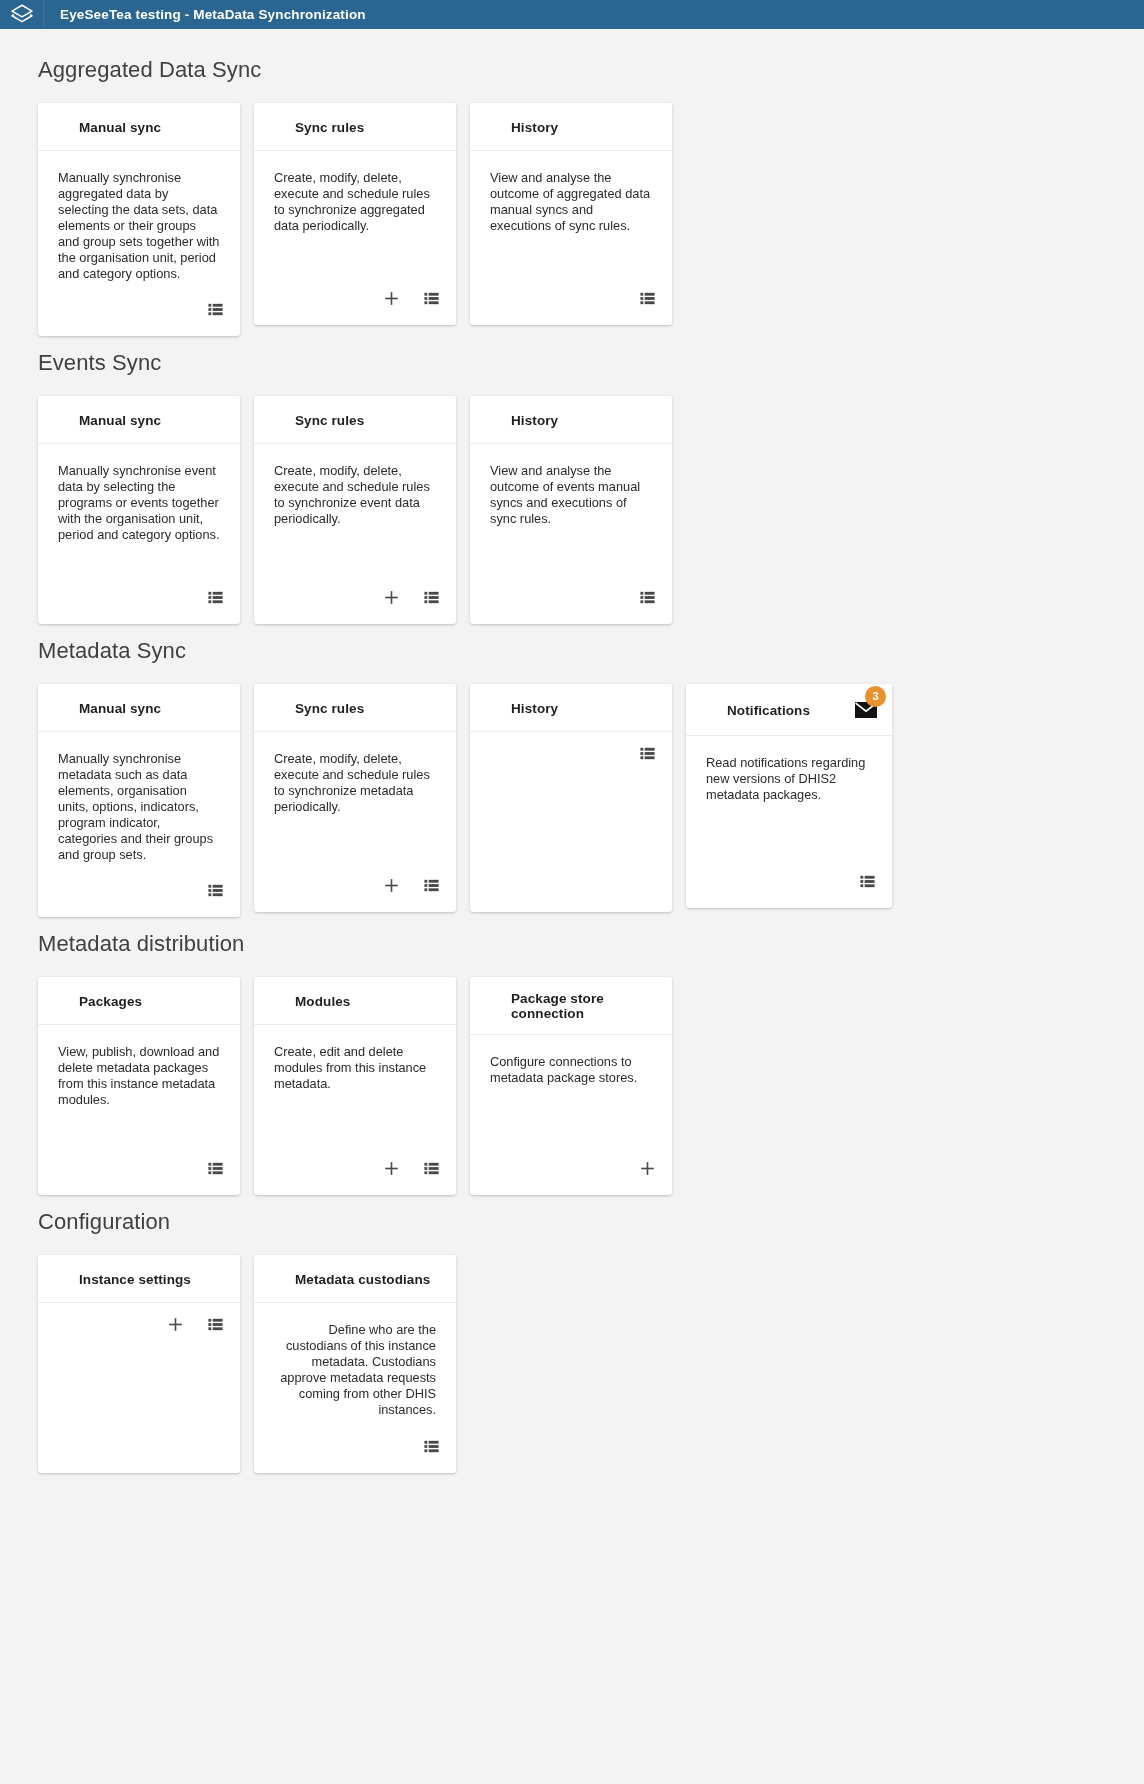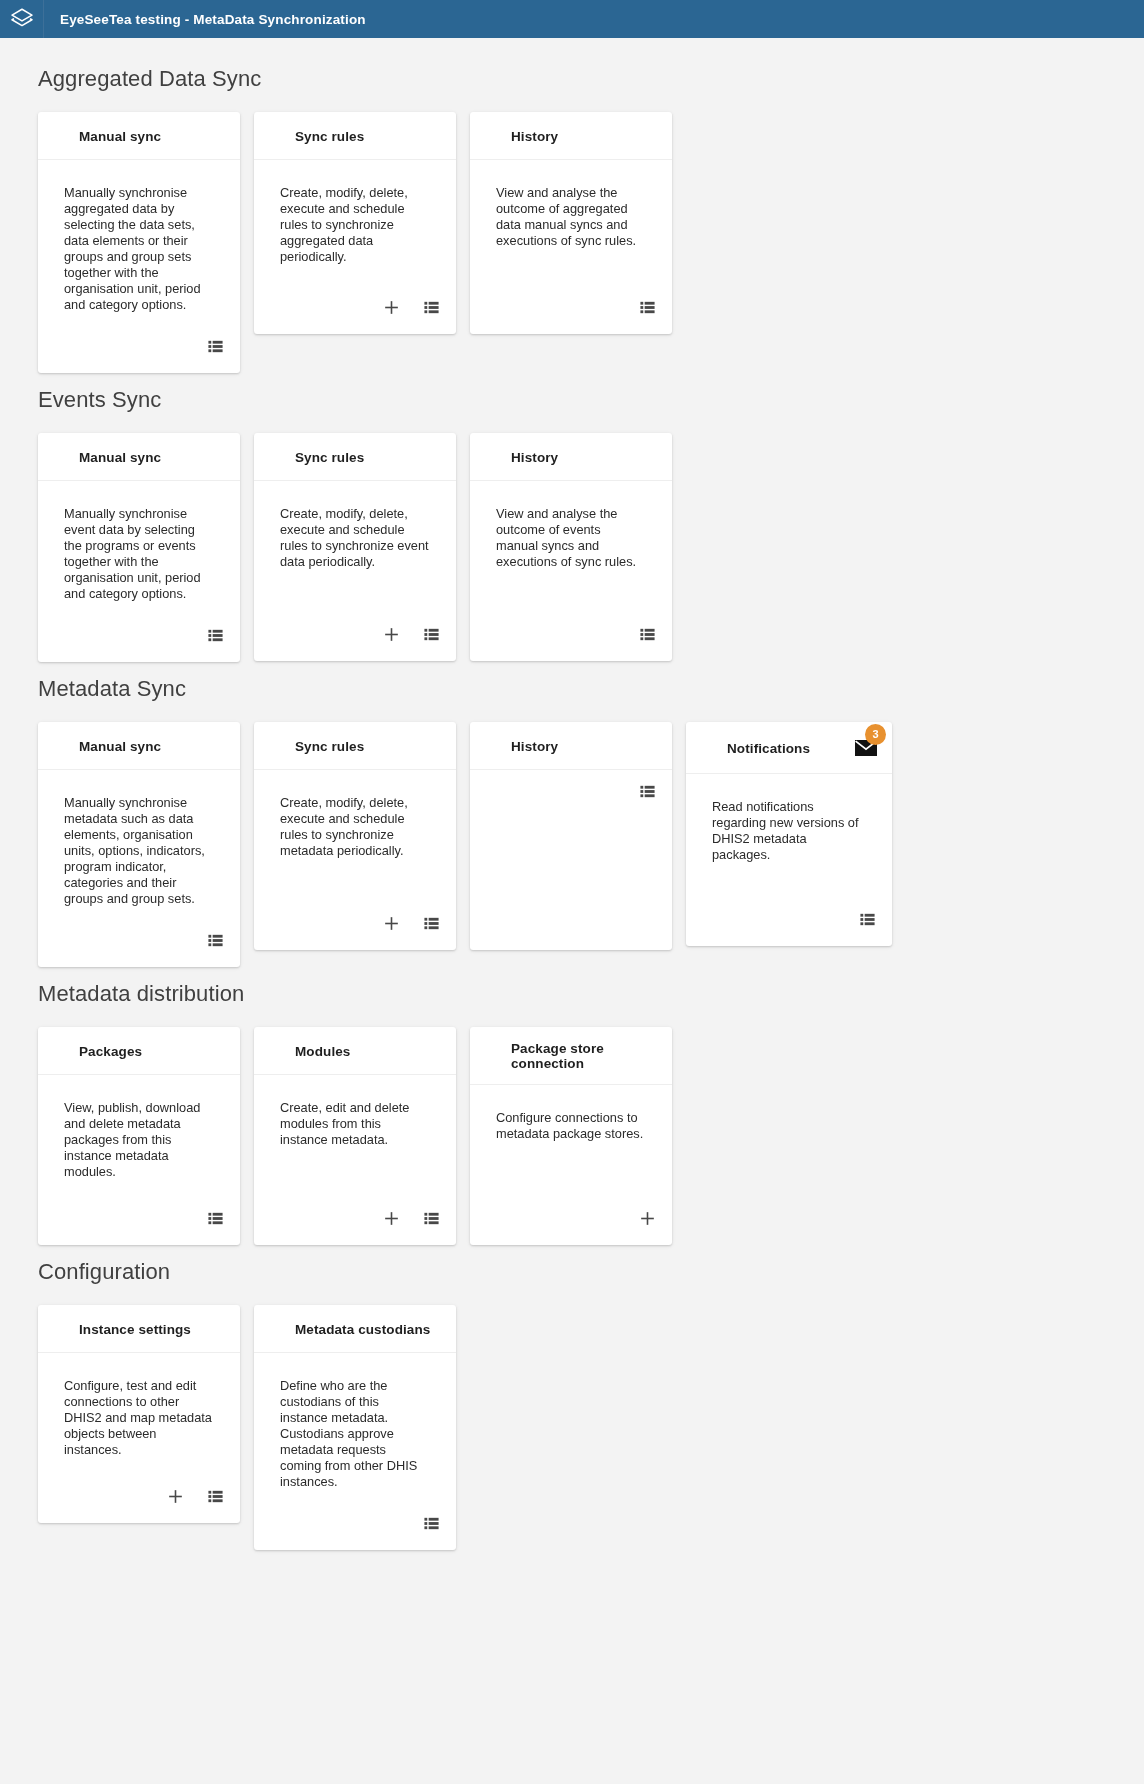--- a/index.html
+++ b/index.html
@@ -7,21 +7,21 @@
   html, body {
     margin: 0; padding: 0;
     width: 1144px;
     background: #f3f3f3;
     font-family: "Liberation Sans", sans-serif;
     -webkit-font-smoothing: antialiased;
   }
 
   
   .headerbar {
-    height: 38px;
+    height: 29px;
     background: #2b6693;
     display: flex;
     align-items: stretch;
     width: 100%;
   }
   .header-logo {
     width: 44px;
     min-width: 44px;
     display: flex;
     align-items: center;
@@ -90,21 +90,21 @@
     padding-left: 27px;
   }
   .card-body {
     flex: 1 1 auto;
     padding: 13px 14px 0 14px;
   }
   .card-desc {
     font-size: 12.8px;
     line-height: 16px;
     color: #2b2b2b;
-    margin: 12px;
+    margin: 6px;
   }
   .card-actions {
     display: flex;
     align-items: center;
     justify-content: flex-end;
     gap: 18px;
     padding: 10px 14px 16px 14px;
     min-height: 44px;
   }
   .icon-btn {
@@ -130,21 +130,21 @@
     font-weight: bold;
     display: flex; align-items: center; justify-content: center;
     line-height: 1;
   }
 
   
   .h-agg    .card { min-height: 222px; }
   .h-events .card { min-height: 228px; }
   .h-meta   .card { min-height: 228px; }
   .h-dist   .card { min-height: 218px; }
-  .h-conf   .card { min-height: 218px; }
+  .h-conf   .card { min-height: 218px; text-align: right; }
   .card.notif { min-height: 224px; }
 </style>
 </head>
 <body>
 
 <div class="headerbar">
   <div class="header-logo">
     <span>
       <svg width="26" height="26" viewBox="0 0 24 24" fill="none" stroke="#ffffff" stroke-width="1.4" stroke-linejoin="round">
         <path d="M12 3 L21.2 8.4 L12 13.8 L2.8 8.4 Z"></path>
@@ -485,23 +485,20 @@
   </div>
 
   <div class="section">
     <h2 class="section-title">Configuration</h2>
     <div class="card-row h-conf">
 
       <div class="card">
         <div class="card-head">
           <span class="card-title">Instance settings</span>
         </div>
-        <div class="card-body">
-          <p class="card-desc">Configure, test and edit connections to other DHIS2 and map metadata objects between instances.</p>
-        </div>
         <div class="card-actions">
           <span class="icon-btn">
             <svg width="19" height="19" viewBox="0 0 24 24" fill="currentColor">
                 <rect x="11" y="4" width="2" height="16"></rect>
                 <rect x="4" y="11" width="16" height="2"></rect>
               </svg>
           </span>
           <span class="icon-btn">
             <svg width="17" height="17" viewBox="0 0 24 24" fill="currentColor">
                 <rect x="2" y="4" width="4" height="4"></rect>

